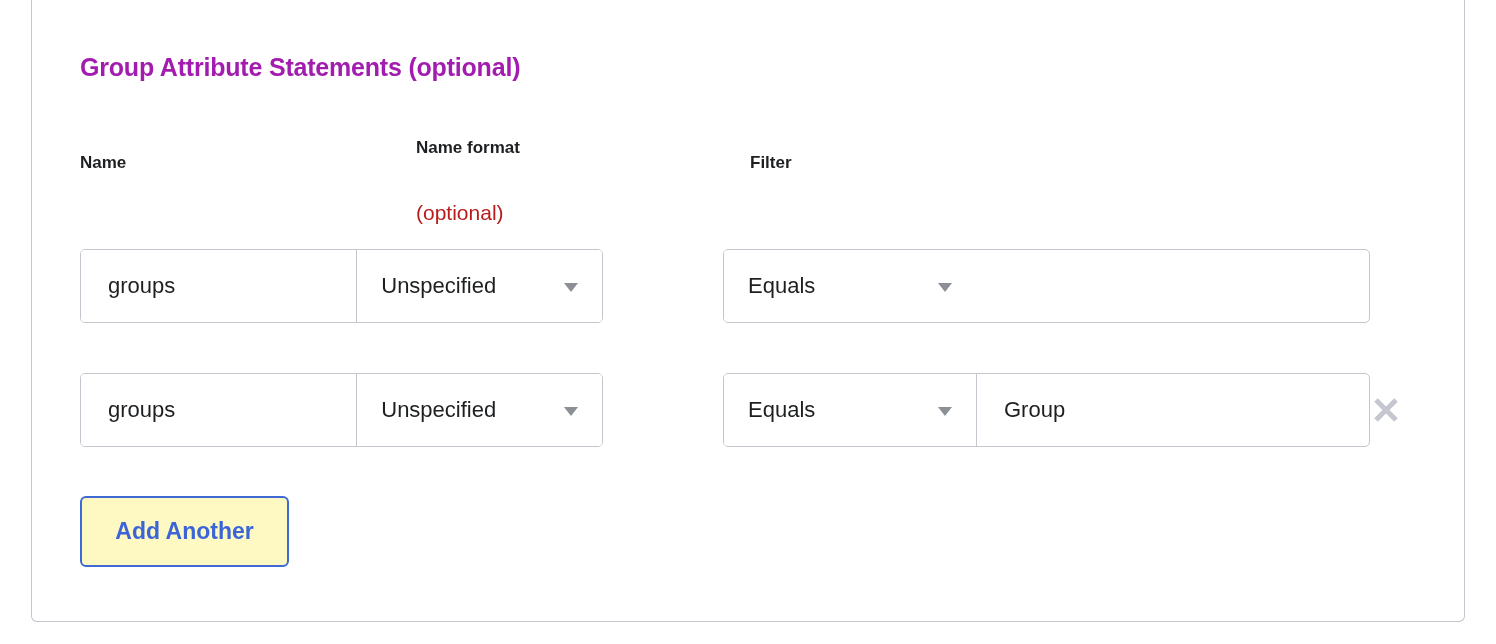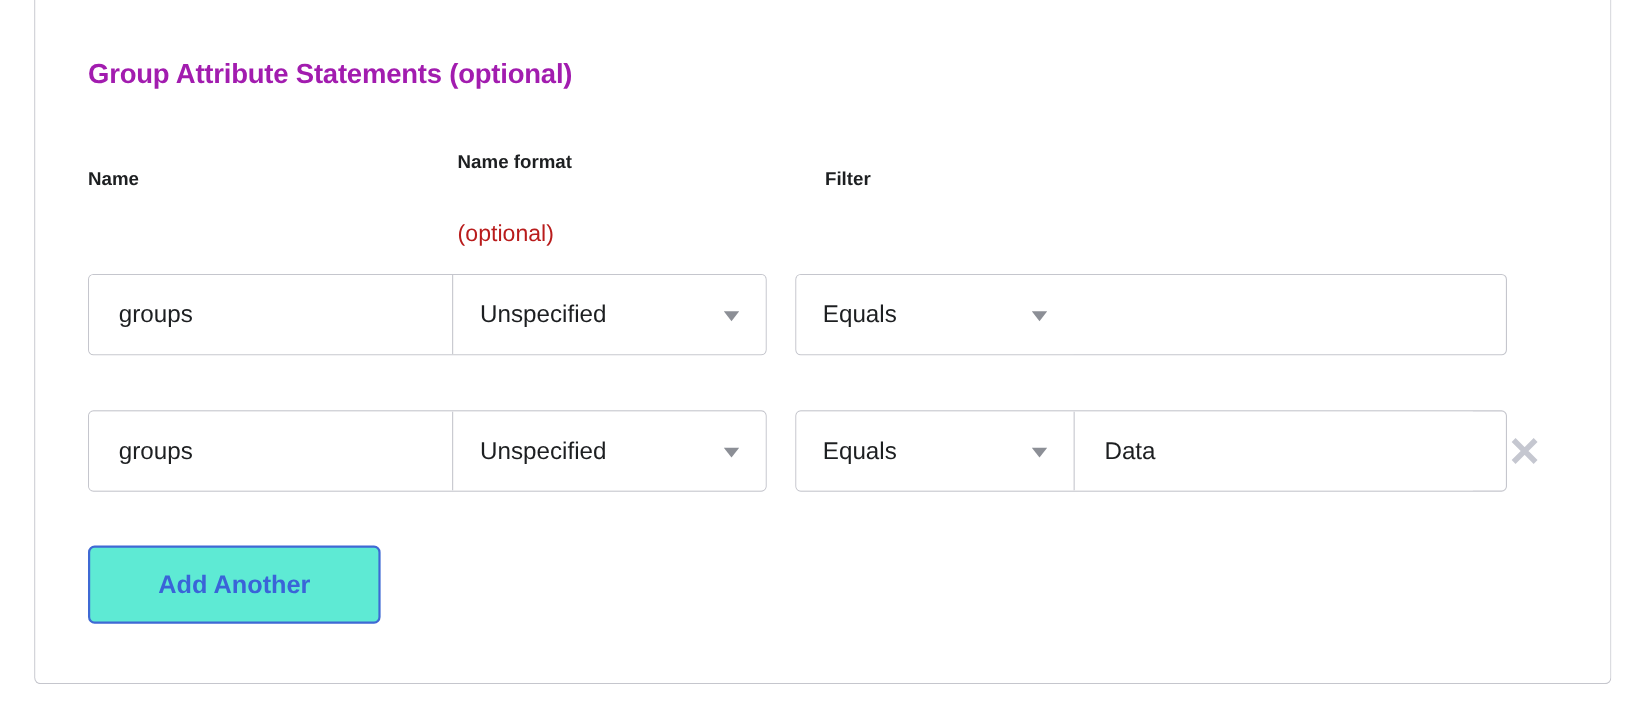--- a/index.html
+++ b/index.html
@@ -86,21 +86,21 @@
     position: absolute;
     height: 74px;
     box-sizing: border-box;
     display: flex;
     align-items: stretch;
     background: #ffffff;
     border: 1px solid #c5c6cd;
     border-radius: 5px;
     overflow: hidden;
   }
-  .group.name-group   { left: 48px;  width: 617px; }
+  .group.name-group   { left: 48px;  width: 523px; }
   .group.filter-group { left: 691px; width: 647px; }
 
   .field {
     position: relative;
     display: flex;
     align-items: center;
     box-sizing: border-box;
     height: 100%;
     background: #ffffff;
     font-size: 22px;
@@ -145,27 +145,27 @@
     justify-content: center;
     cursor: pointer;
   }
   .remove-btn svg { display: block; }
 
   
   .add-btn {
     position: absolute;
     left: 48px;
     top: 496px;
-    width: 266px;
+    width: 209px;
     height: 71px;
     box-sizing: border-box;
     display: flex;
     align-items: center;
     justify-content: center;
-    background: #5eead4;
+    background: #fef9c3;
     border: 2px solid #3f69d4;
     border-radius: 6px;
     color: #3a64d8;
     font-size: 23px;
     font-weight: bold;
     cursor: pointer;
     white-space: nowrap;
   }
 </style>
 </head>
@@ -206,21 +206,21 @@
         <div class="field sel-format is-select">
           <span>Unspecified</span>
           <span class="caret"></span>
         </div>
       </div>
       <div class="group filter-group">
         <div class="field sel-filter is-select">
           <span>Equals</span>
           <span class="caret"></span>
         </div>
-        <div class="field text-value is-input">Data</div>
+        <div class="field text-value is-input">Group</div>
       </div>
       <div class="remove-btn">
         <svg width="30" height="30" viewBox="0 0 30 30" aria-hidden="true">
           <path d="M5 5 L25 25 M25 5 L5 25" stroke="#c5c7d0" stroke-width="5" stroke-linecap="butt" fill="none"></path>
         </svg>
       </div>
     </div>
 
     <div class="add-btn">Add Another</div>
 

